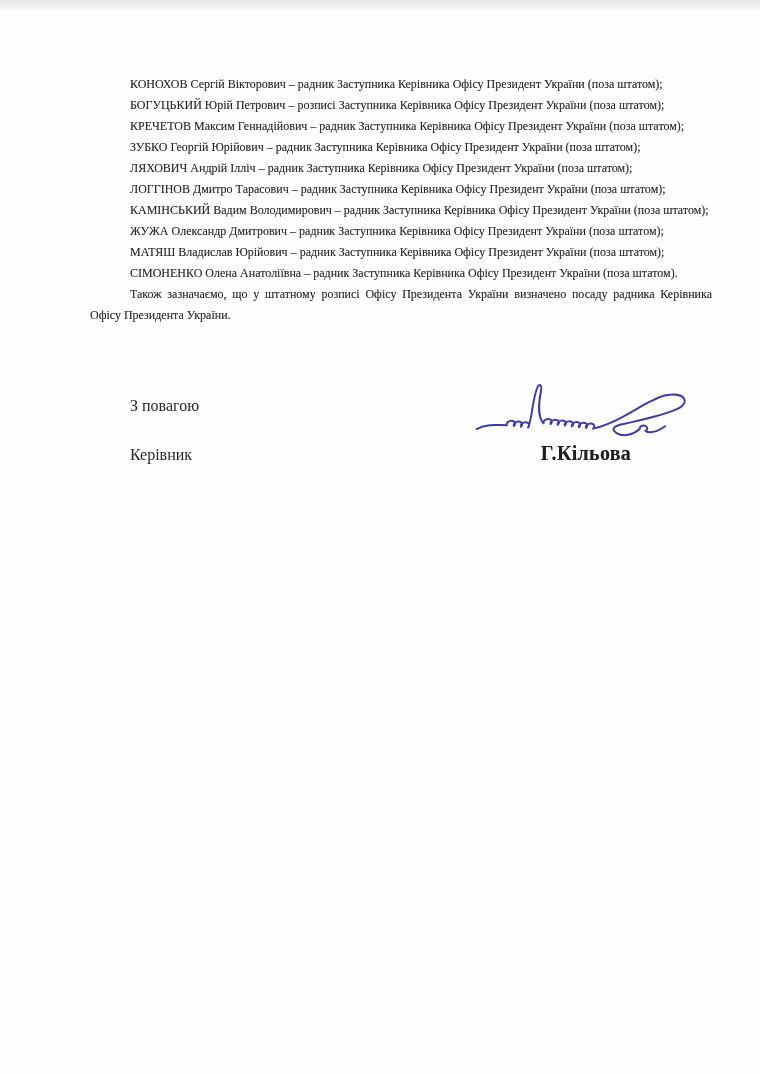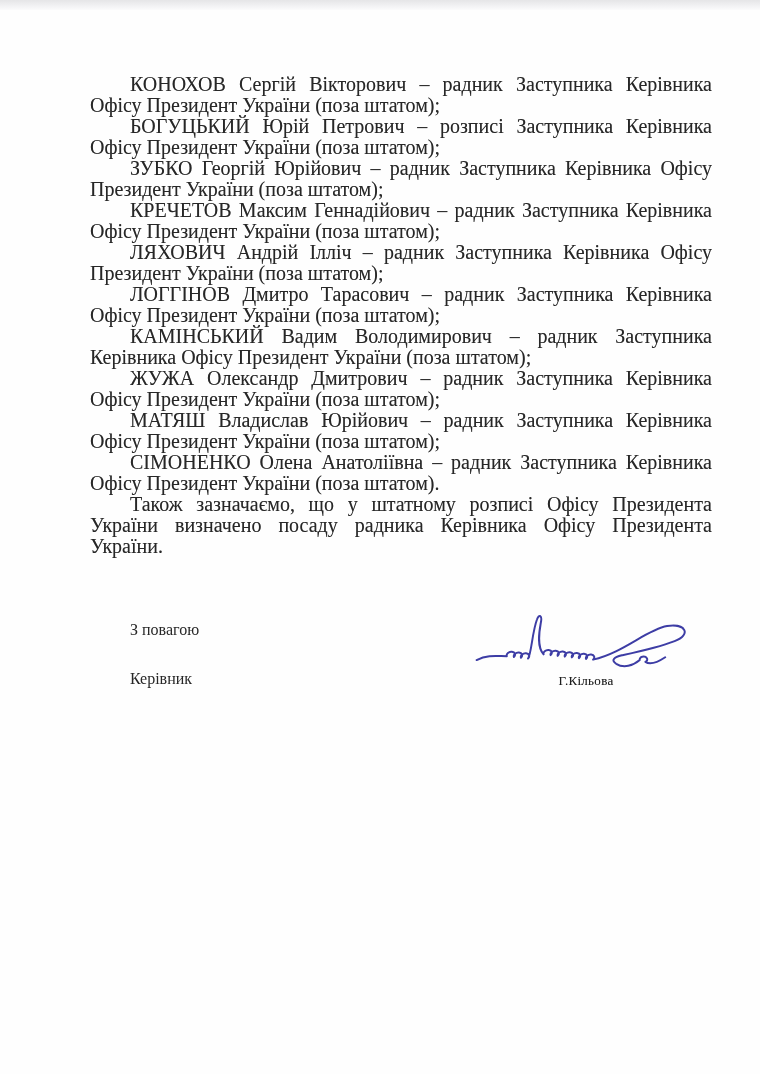--- a/index.html
+++ b/index.html
@@ -19,21 +19,21 @@
   .scan-edge {
     height: 10px;
     width: 100%;
     background: linear-gradient(180deg, #e5e5e7 0%, #f2f2f4 60%, #fbfbfc 100%);
   }
   .content {
     padding: 64px 48px 0 90px; 
   }
   p.entry, p.closing {
     margin: 0;
-    font-size: 20px;
+    font-size: 12px;
     line-height: 21px;
     text-indent: 40px;
     text-align: justify;
     text-shadow: 0 0 0.5px rgba(45,45,45,0.35);
   }
   .signoff {
     display: flex;
     align-items: flex-end;
     margin-top: 54px;
   }
@@ -50,39 +50,39 @@
     display: flex;
     flex-direction: column;
     align-items: center;
   }
   .sig-svg {
     width: 240px;
     height: 66px;
     display: block;
   }
   .signer-name {
-    font-weight: 400;
-    font-size: 13px;
+    font-weight: 700;
+    font-size: 20px;
     letter-spacing: 0.3px;
     margin-top: -4px;
     color: #1e1e1e;
     text-shadow: 0 0 0.5px rgba(30,30,30,0.4);
   }
 </style>
 </head>
 <body>
 
 <div class="page">
   <div class="scan-edge"></div>
 
   <div class="content">
     <p class="entry">КОНОХОВ Сергій Вікторович – радник Заступника Керівника Офісу Президент України (поза штатом);</p>
     <p class="entry">БОГУЦЬКИЙ Юрій Петрович – розписі Заступника Керівника Офісу Президент України (поза штатом);</p>
+    <p class="entry">КРЕЧЕТОВ Максим Геннадійович – радник Заступника Керівника Офісу Президент України (поза штатом);</p>
     <p class="entry">ЗУБКО Георгій Юрійович – радник Заступника Керівника Офісу Президент України (поза штатом);</p>
-    <p class="entry">КРЕЧЕТОВ Максим Геннадійович – радник Заступника Керівника Офісу Президент України (поза штатом);</p>
     <p class="entry">ЛЯХОВИЧ Андрій Ілліч – радник Заступника Керівника Офісу Президент України (поза штатом);</p>
     <p class="entry">ЛОГГІНОВ Дмитро Тарасович – радник Заступника Керівника Офісу Президент України (поза штатом);</p>
     <p class="entry">КАМІНСЬКИЙ Вадим Володимирович – радник Заступника Керівника Офісу Президент України (поза штатом);</p>
     <p class="entry">ЖУЖА Олександр Дмитрович – радник Заступника Керівника Офісу Президент України (поза штатом);</p>
     <p class="entry">МАТЯШ Владислав Юрійович – радник Заступника Керівника Офісу Президент України (поза штатом);</p>
     <p class="entry">СІМОНЕНКО Олена Анатоліївна – радник Заступника Керівника Офісу Президент України (поза штатом).</p>
 
     <p class="closing">Також зазначаємо, що у штатному розписі Офісу Президента України визначено посаду радника Керівника Офісу Президента України.</p>
 
     <div class="signoff">

